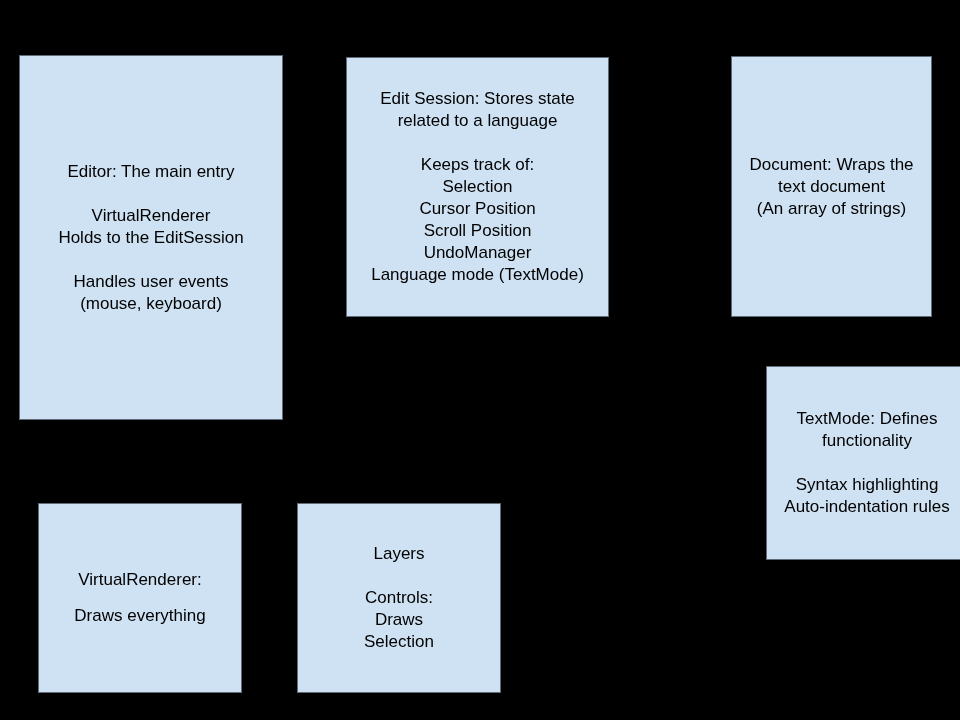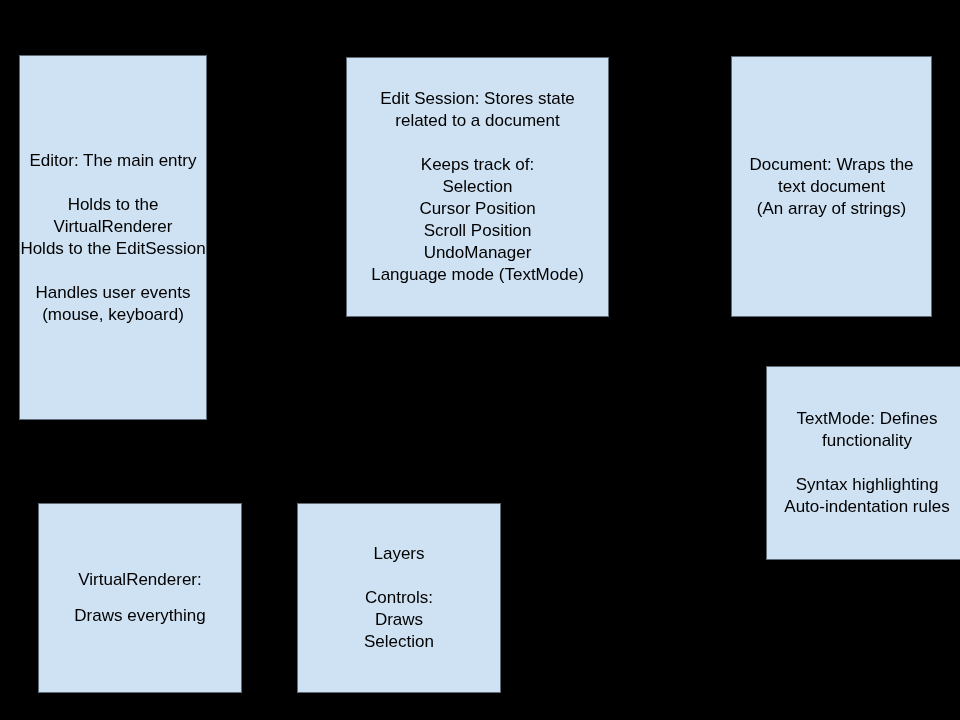--- a/index.html
+++ b/index.html
@@ -28,46 +28,45 @@
     color: #000000;
     font-size: 17px;
     line-height: 22px;
   }
   .node .line {
     min-height: 22px;
     width: 100%;
     white-space: nowrap;
   }
   
-  #node-editor           { left: 19px;  top: 55px;  width: 188px; height: 365px; }
+  #node-editor           { left: 19px;  top: 55px;  width: 264px; height: 365px; }
   #node-edit-session     { left: 346px; top: 57px;  width: 263px; height: 260px; }
   #node-document         { left: 731px; top: 56px;  width: 201px; height: 261px; }
   #node-textmode         { left: 729px; top: 366px; width: 202px; height: 194px; margin-left: 37px; }
   #node-virtual-renderer { left: 38px;  top: 503px; width: 204px; height: 190px; gap: 14px; }
   #node-layers           { left: 297px; top: 503px; width: 204px; height: 190px; }
 </style>
 </head>
 <body>
 
 <div id="canvas">
 
   <div class="node" id="node-editor">
     <div class="line">Editor: The main entry</div>
     <div class="line"></div>
-    <div class="line">Holds to the</div>
     <div class="line">VirtualRenderer</div>
     <div class="line">Holds to the EditSession</div>
     <div class="line"></div>
     <div class="line">Handles user events</div>
     <div class="line">(mouse, keyboard)</div>
   </div>
 
   <div class="node" id="node-edit-session">
     <div class="line">Edit Session: Stores state</div>
-    <div class="line">related to a document</div>
+    <div class="line">related to a language</div>
     <div class="line"></div>
     <div class="line">Keeps track of:</div>
     <div class="line">Selection</div>
     <div class="line">Cursor Position</div>
     <div class="line">Scroll Position</div>
     <div class="line">UndoManager</div>
     <div class="line">Language mode (TextMode)</div>
   </div>
 
   <div class="node" id="node-document">

